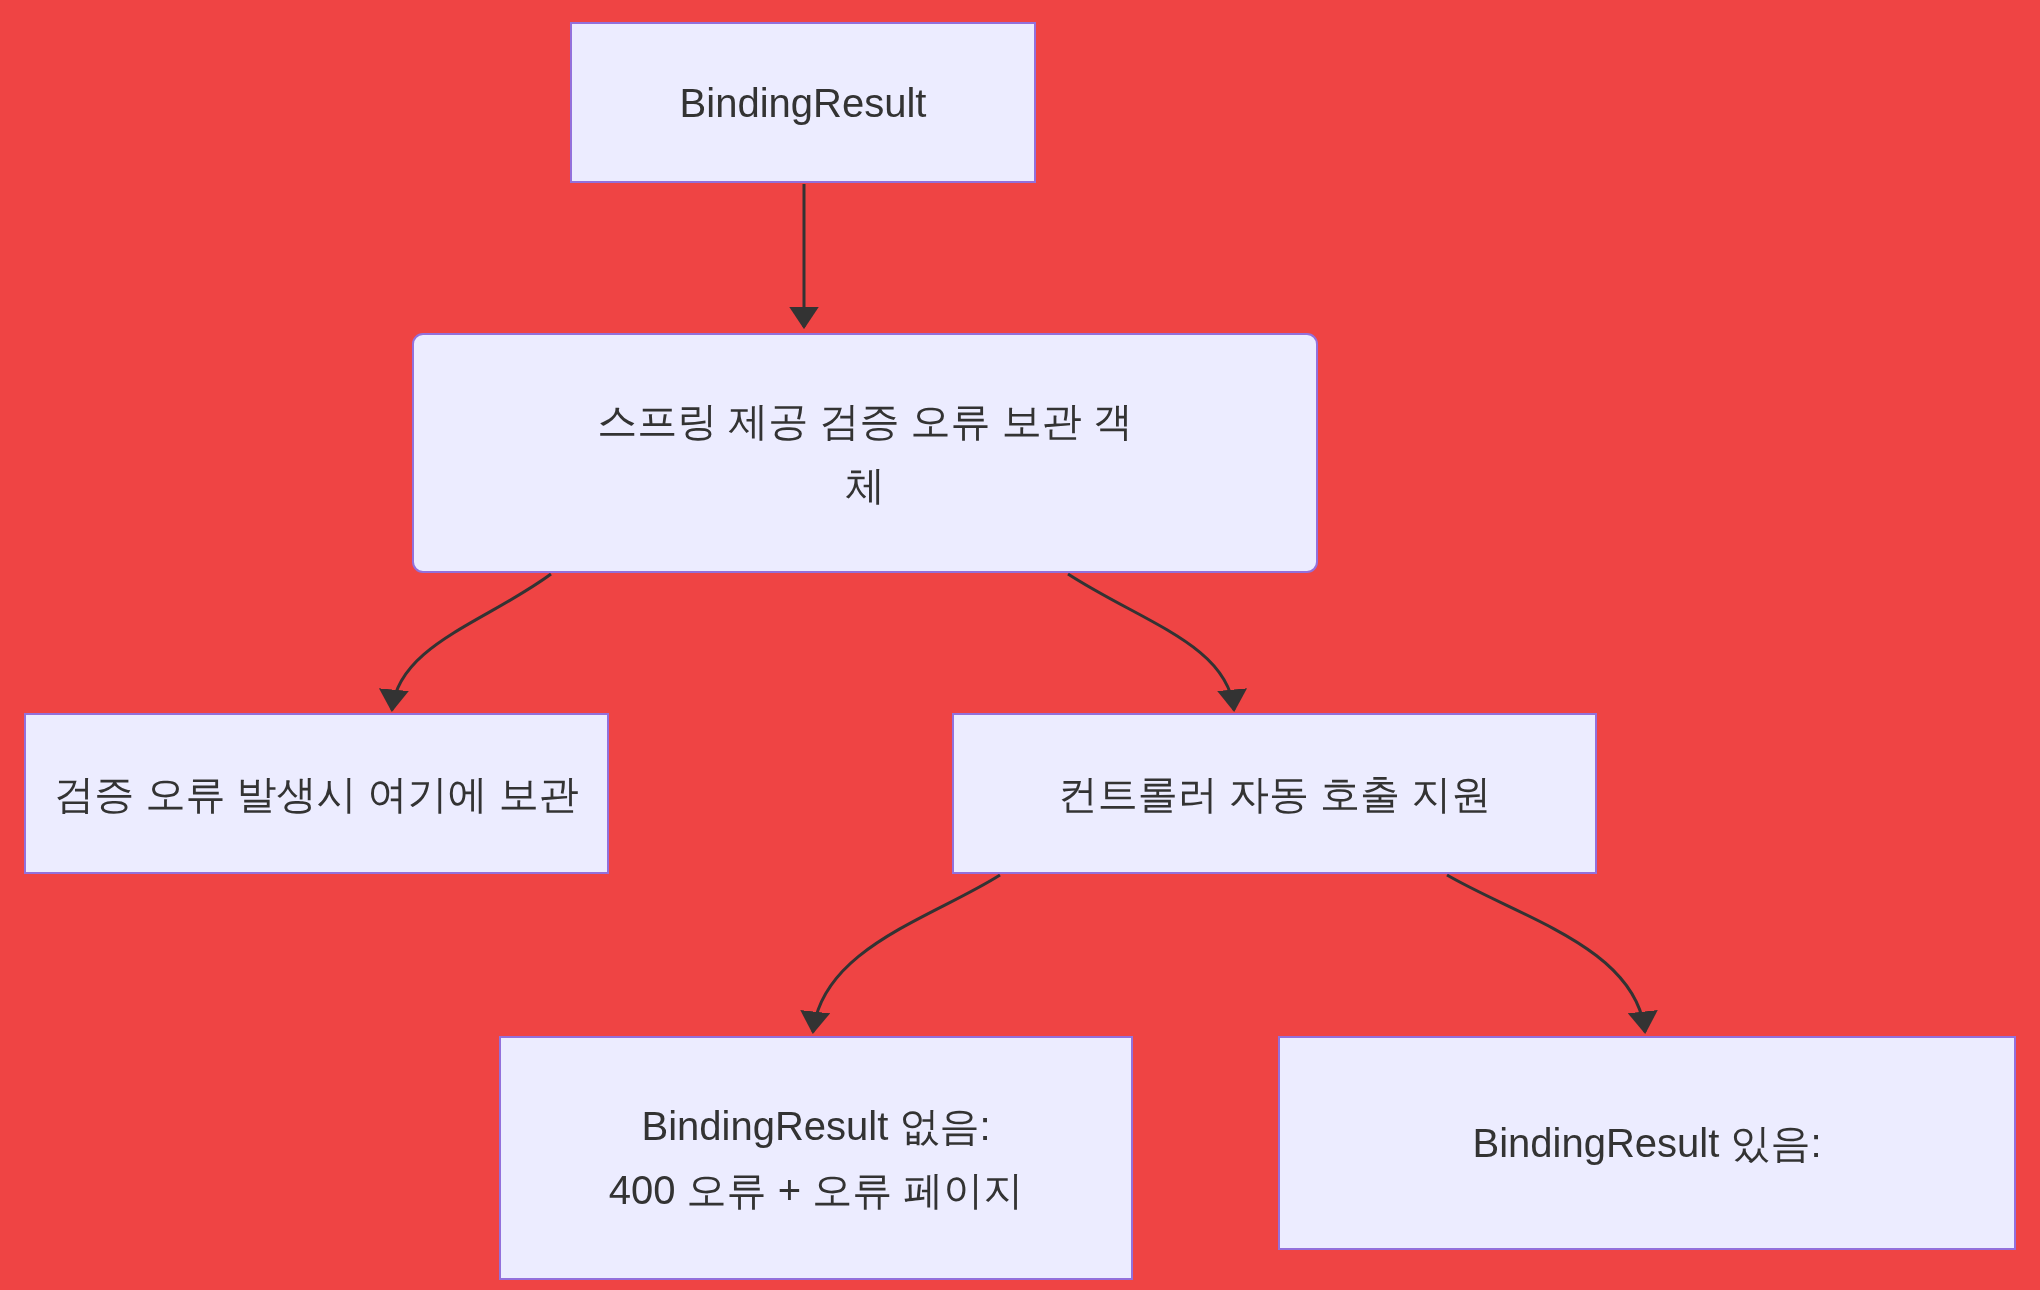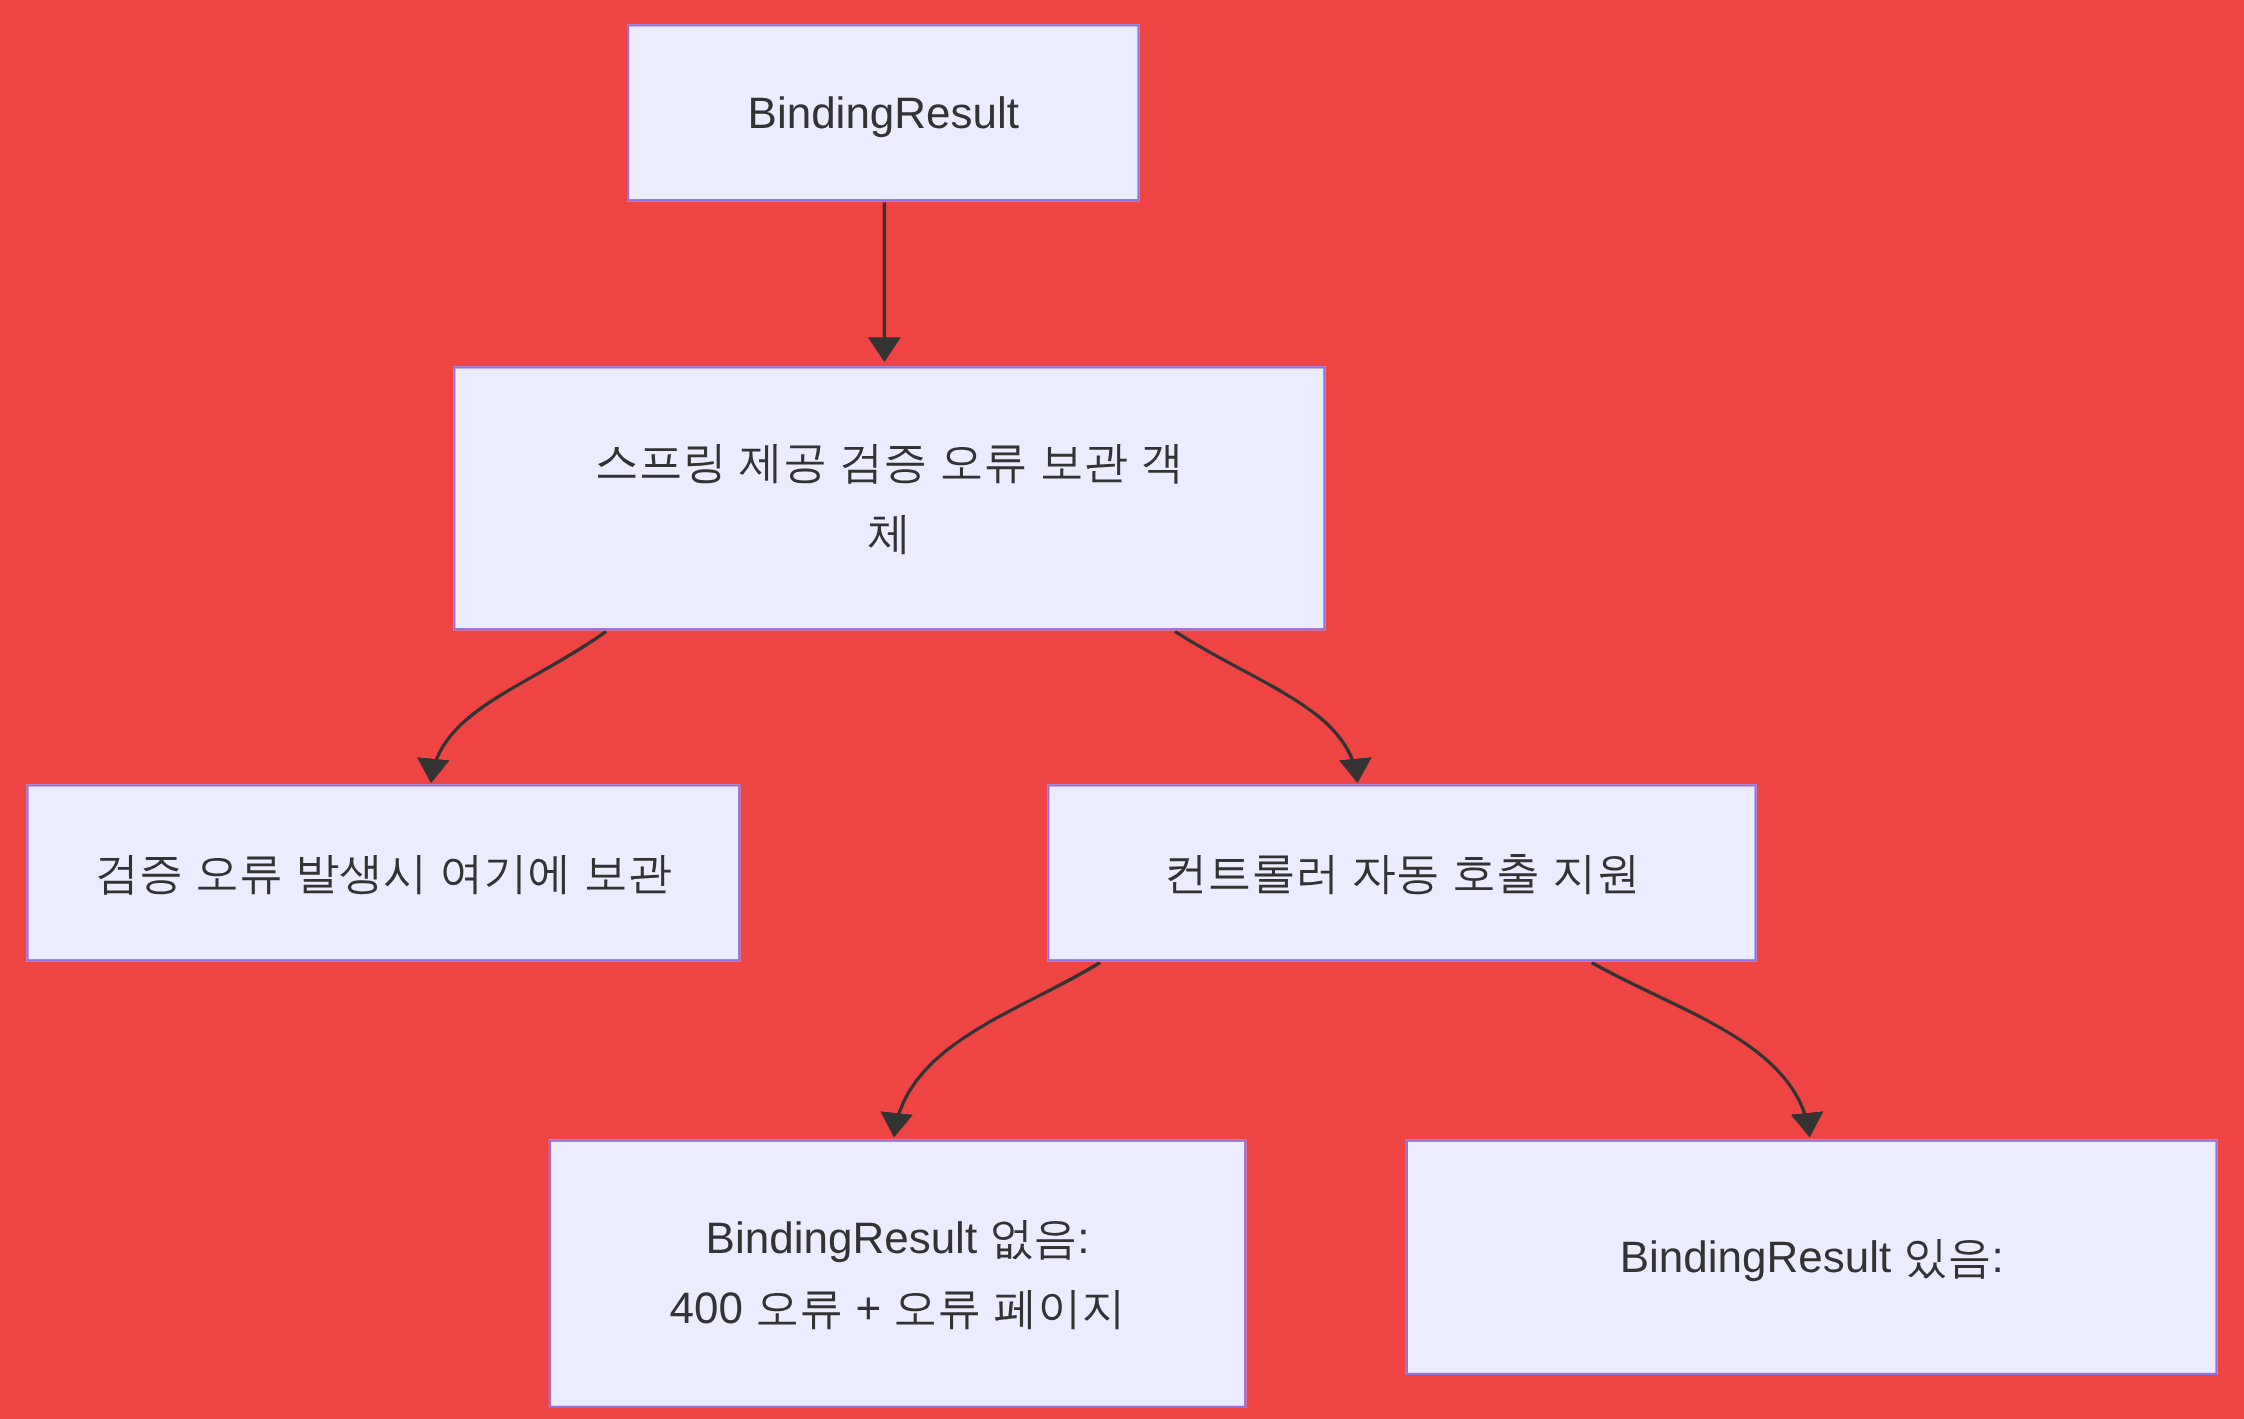--- a/index.html
+++ b/index.html
@@ -67,28 +67,28 @@
     <path class="edge" d="M 1000 875 C 932 918, 822 948, 813 1032" marker-end="url(#arrowhead)"></path>
     <path class="edge" d="M 1447 875 C 1521 918, 1636 948, 1645 1032" marker-end="url(#arrowhead)"></path>
   </svg>
 
   <div class="node" style="left:570px; top:22px; width:466px; height:161px;">
     <div class="label">
       <span class="line">BindingResult</span>
     </div>
   </div>
 
-  <div class="node" style="left:412px; top:333px; width:793px; height:240px;">
+  <div class="node" style="left:412px; top:333px; width:906px; height:240px;border-radius:11px;">
     <div class="label">
       <span class="line">스프링 제공 검증 오류 보관 객</span>
       <span class="line">체</span>
     </div>
   </div>
 
-  <div class="node" style="left:24px; top:713px; width:649px; height:161px;">
+  <div class="node" style="left:24px; top:713px; width:585px; height:161px;">
     <div class="label">
       <span class="line">검증 오류 발생시 여기에 보관</span>
     </div>
   </div>
 
   <div class="node" style="left:952px; top:713px; width:645px; height:161px;">
     <div class="label">
       <span class="line">컨트롤러 자동 호출 지원</span>
     </div>
   </div>

